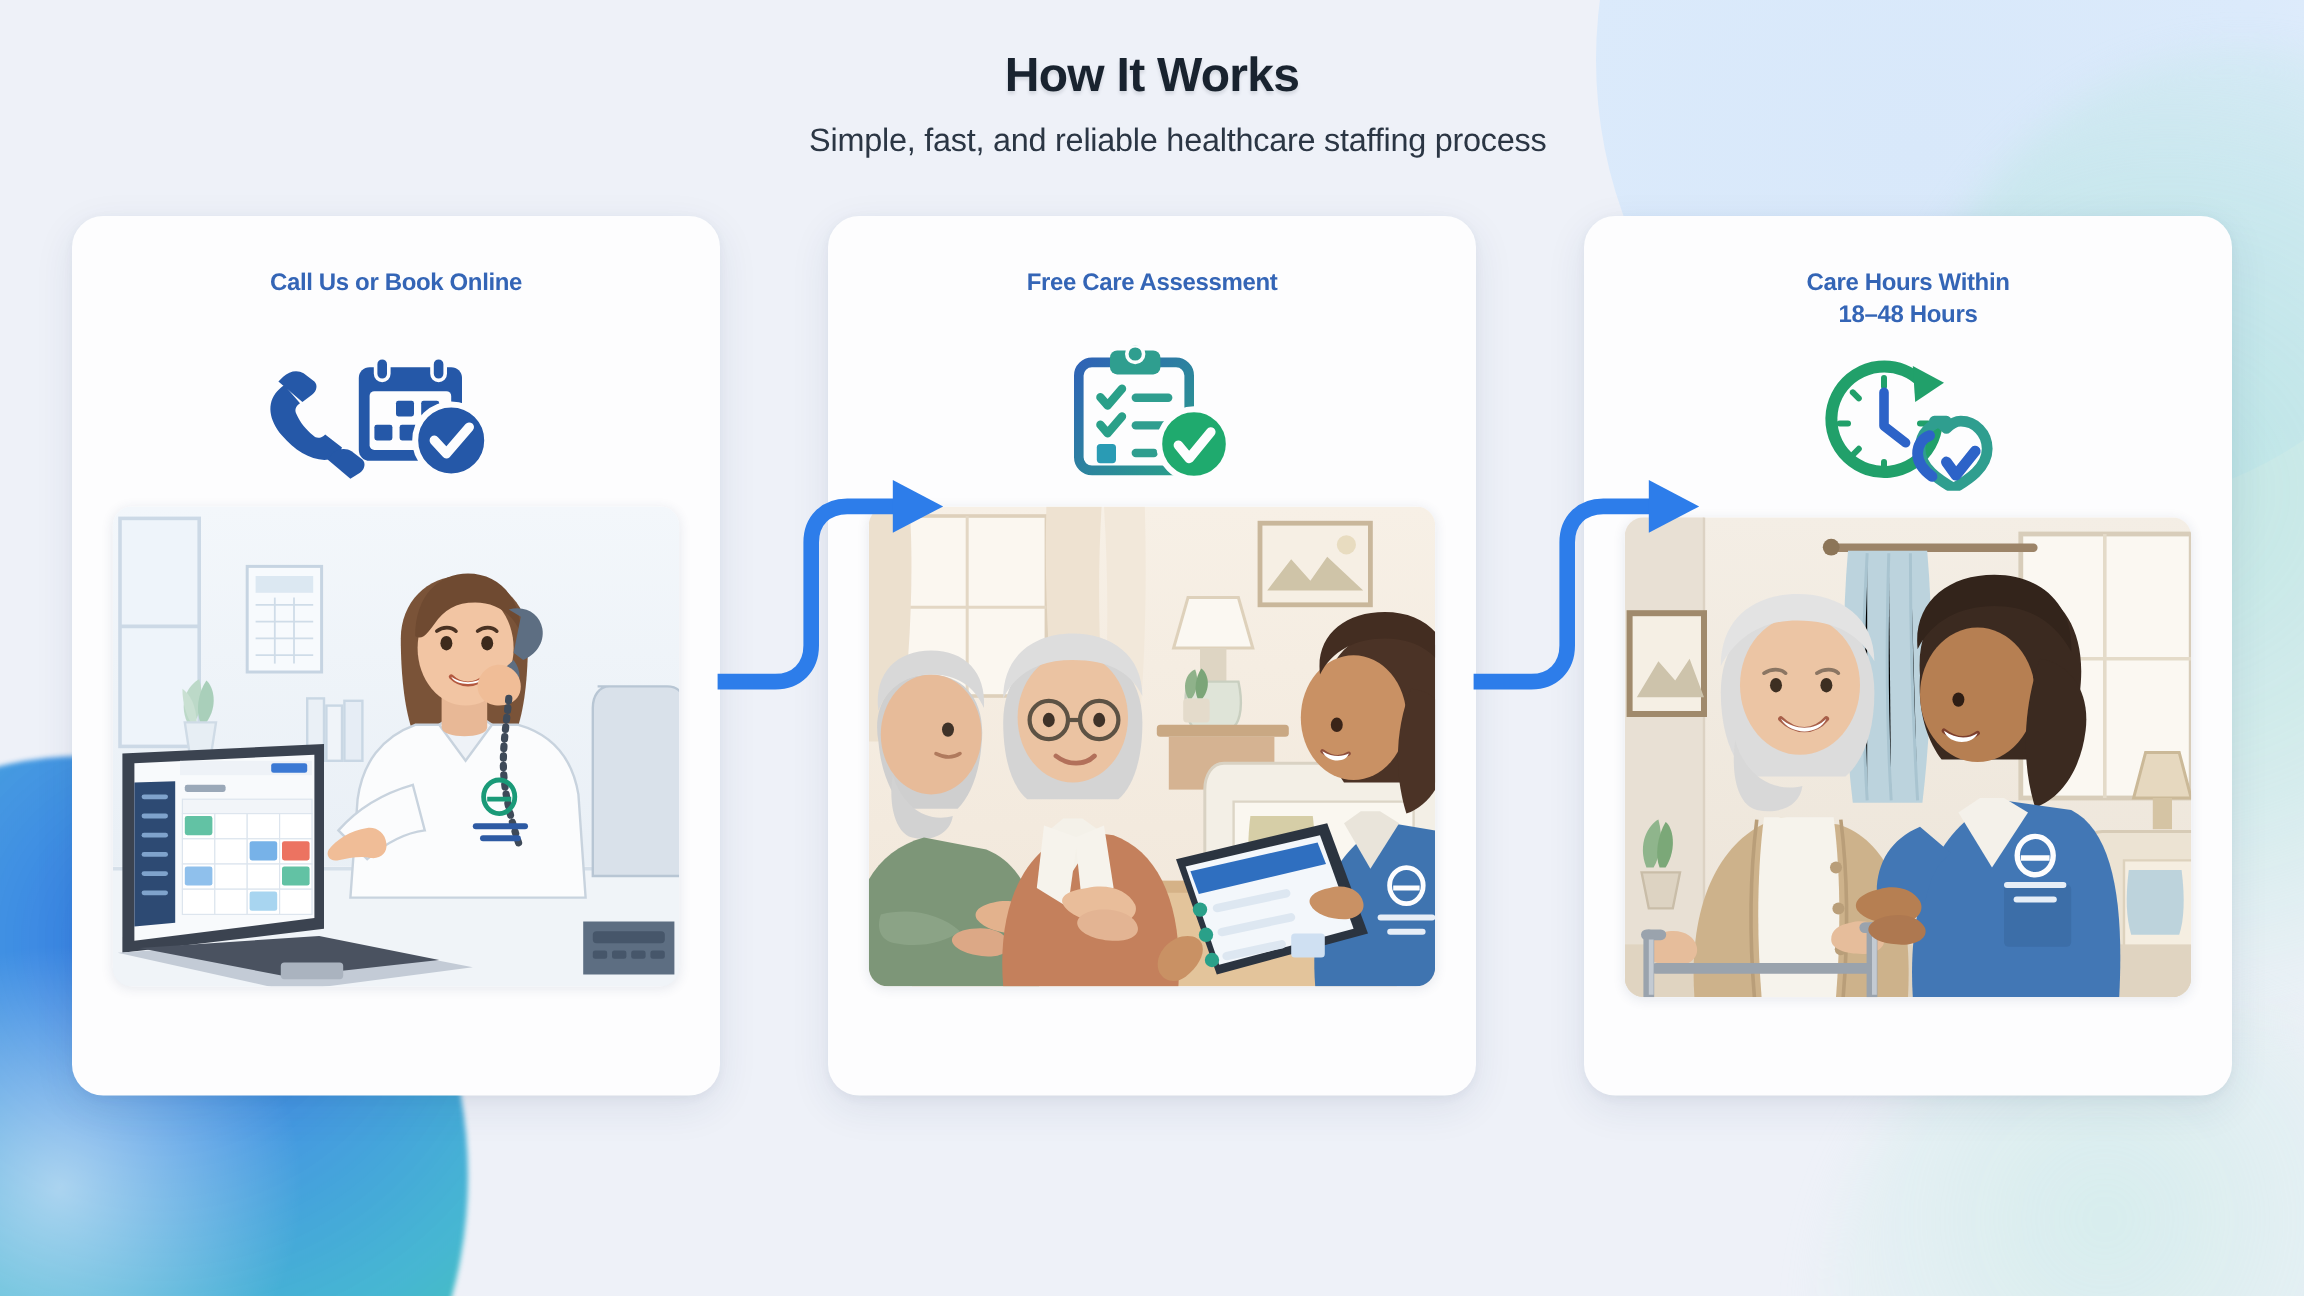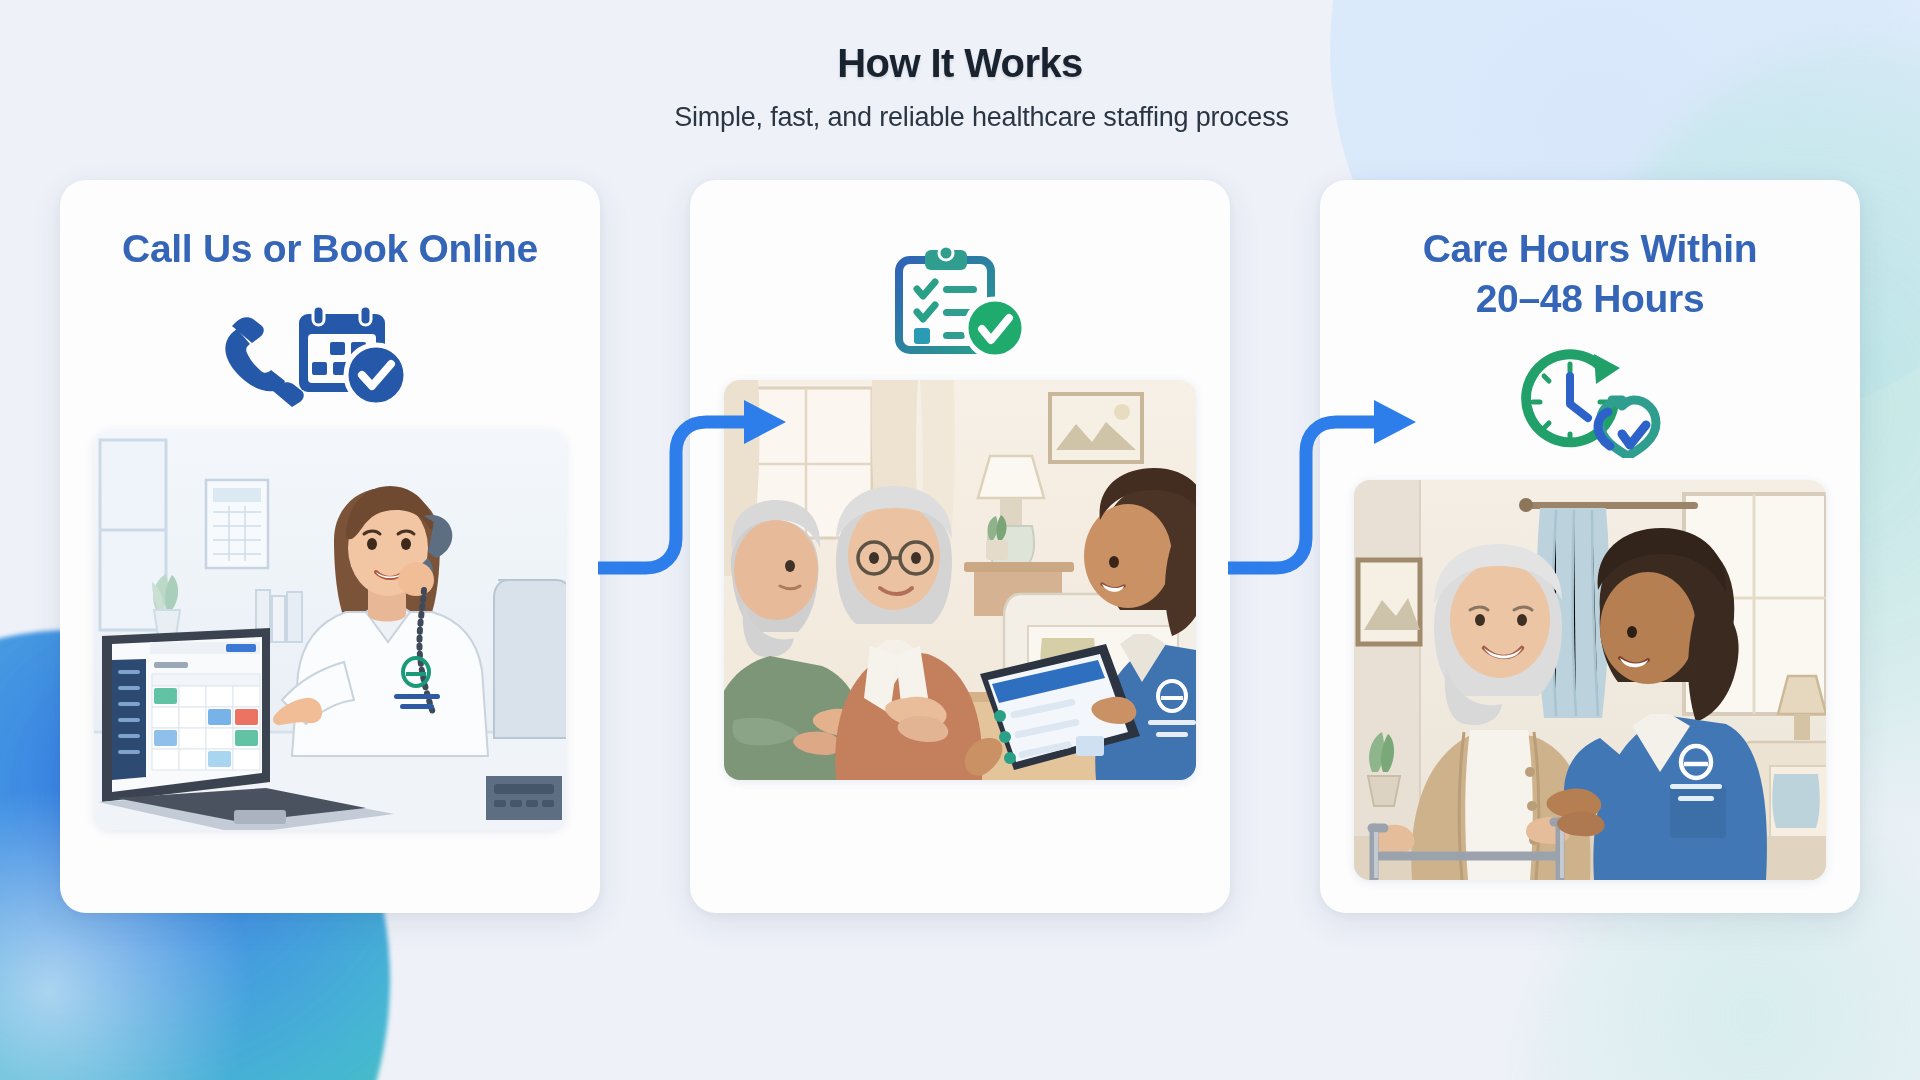--- a/index.html
+++ b/index.html
@@ -62,21 +62,21 @@
     gap:90px; margin-top:47px;
   }
   .card {
     width:540px; height:733px;
     background:#fdfdfe; border-radius:26px;
     box-shadow:0 10px 34px rgba(38,60,100,.09), 0 2px 8px rgba(38,60,100,.05);
     display:flex; flex-direction:column; align-items:center;
     padding:44px 28px 30px;
   }
   .card-title {
-    font-size:39px; font-weight:bold; color:#3465b6;
+    font-size:20px; font-weight:bold; color:#3465b6;
     text-align:center; line-height:1.28; letter-spacing:-0.3px;
     min-height:42px;
   }
   .card-title .ln2 { display:block; }
   .icon-wrap {
     margin-top:22px; height:112px;
     display:flex; align-items:center; justify-content:center;
   }
   .card-photo {
     margin-top:22px; width:472px; height:400px;
@@ -265,20 +265,21 @@
           <rect x="400" y="370" width="12" height="7" rx="2"></rect>
             <rect x="416" y="370" width="12" height="7" rx="2"></rect>
           <rect x="432" y="370" width="12" height="7" rx="2"></rect>
             <rect x="448" y="370" width="12" height="7" rx="2"></rect>
         </g>
       </svg>
     </div>
   </div>
 
   <div class="card">
+    <div class="card-title">Free Care Assessment</div>
 
     <div class="icon-wrap">
       <svg width="150" height="112" viewBox="0 0 150 112">
         <defs>
           <linearGradient id="clipg" x1="0" y1="0" x2="1" y2="1">
             <stop offset="0" stop-color="#2f63b6"></stop>
               <stop offset="1" stop-color="#2aa089"></stop>
           </linearGradient>
         </defs>
 
@@ -408,21 +409,21 @@
 
         <path d="M384 318c14-4 26 2 28 12 2 8-6 14-16 14-12 0-24-4-28-12-3-7 5-12 16-14z" fill="#c99164"></path>
         <path d="M256 360c-12 6-18 18-14 28 4 8 14 10 22 4 10-8 16-18 14-26-2-8-12-10-22-6z" fill="#c99164"></path>
       </svg>
     </div>
   </div>
 
   <div class="card">
     <div class="card-title">
       <span>Care Hours Within</span>
-      <span class="ln2">20–48 Hours</span>
+      <span class="ln2">18–48 Hours</span>
     </div>
 
     <div class="icon-wrap">
       <svg width="160" height="112" viewBox="0 0 160 112">
 
         <path d="M92 22A44 44 0 1 0 104 56" fill="none" stroke="#21a06a" stroke-width="10" stroke-linecap="round"></path>
         <path d="M84 8l26 14-24 16z" fill="#21a06a"></path>
 
         <g stroke="#21a06a" stroke-width="5" stroke-linecap="round">
           <line x1="60" y1="18" x2="60" y2="25"></line>

